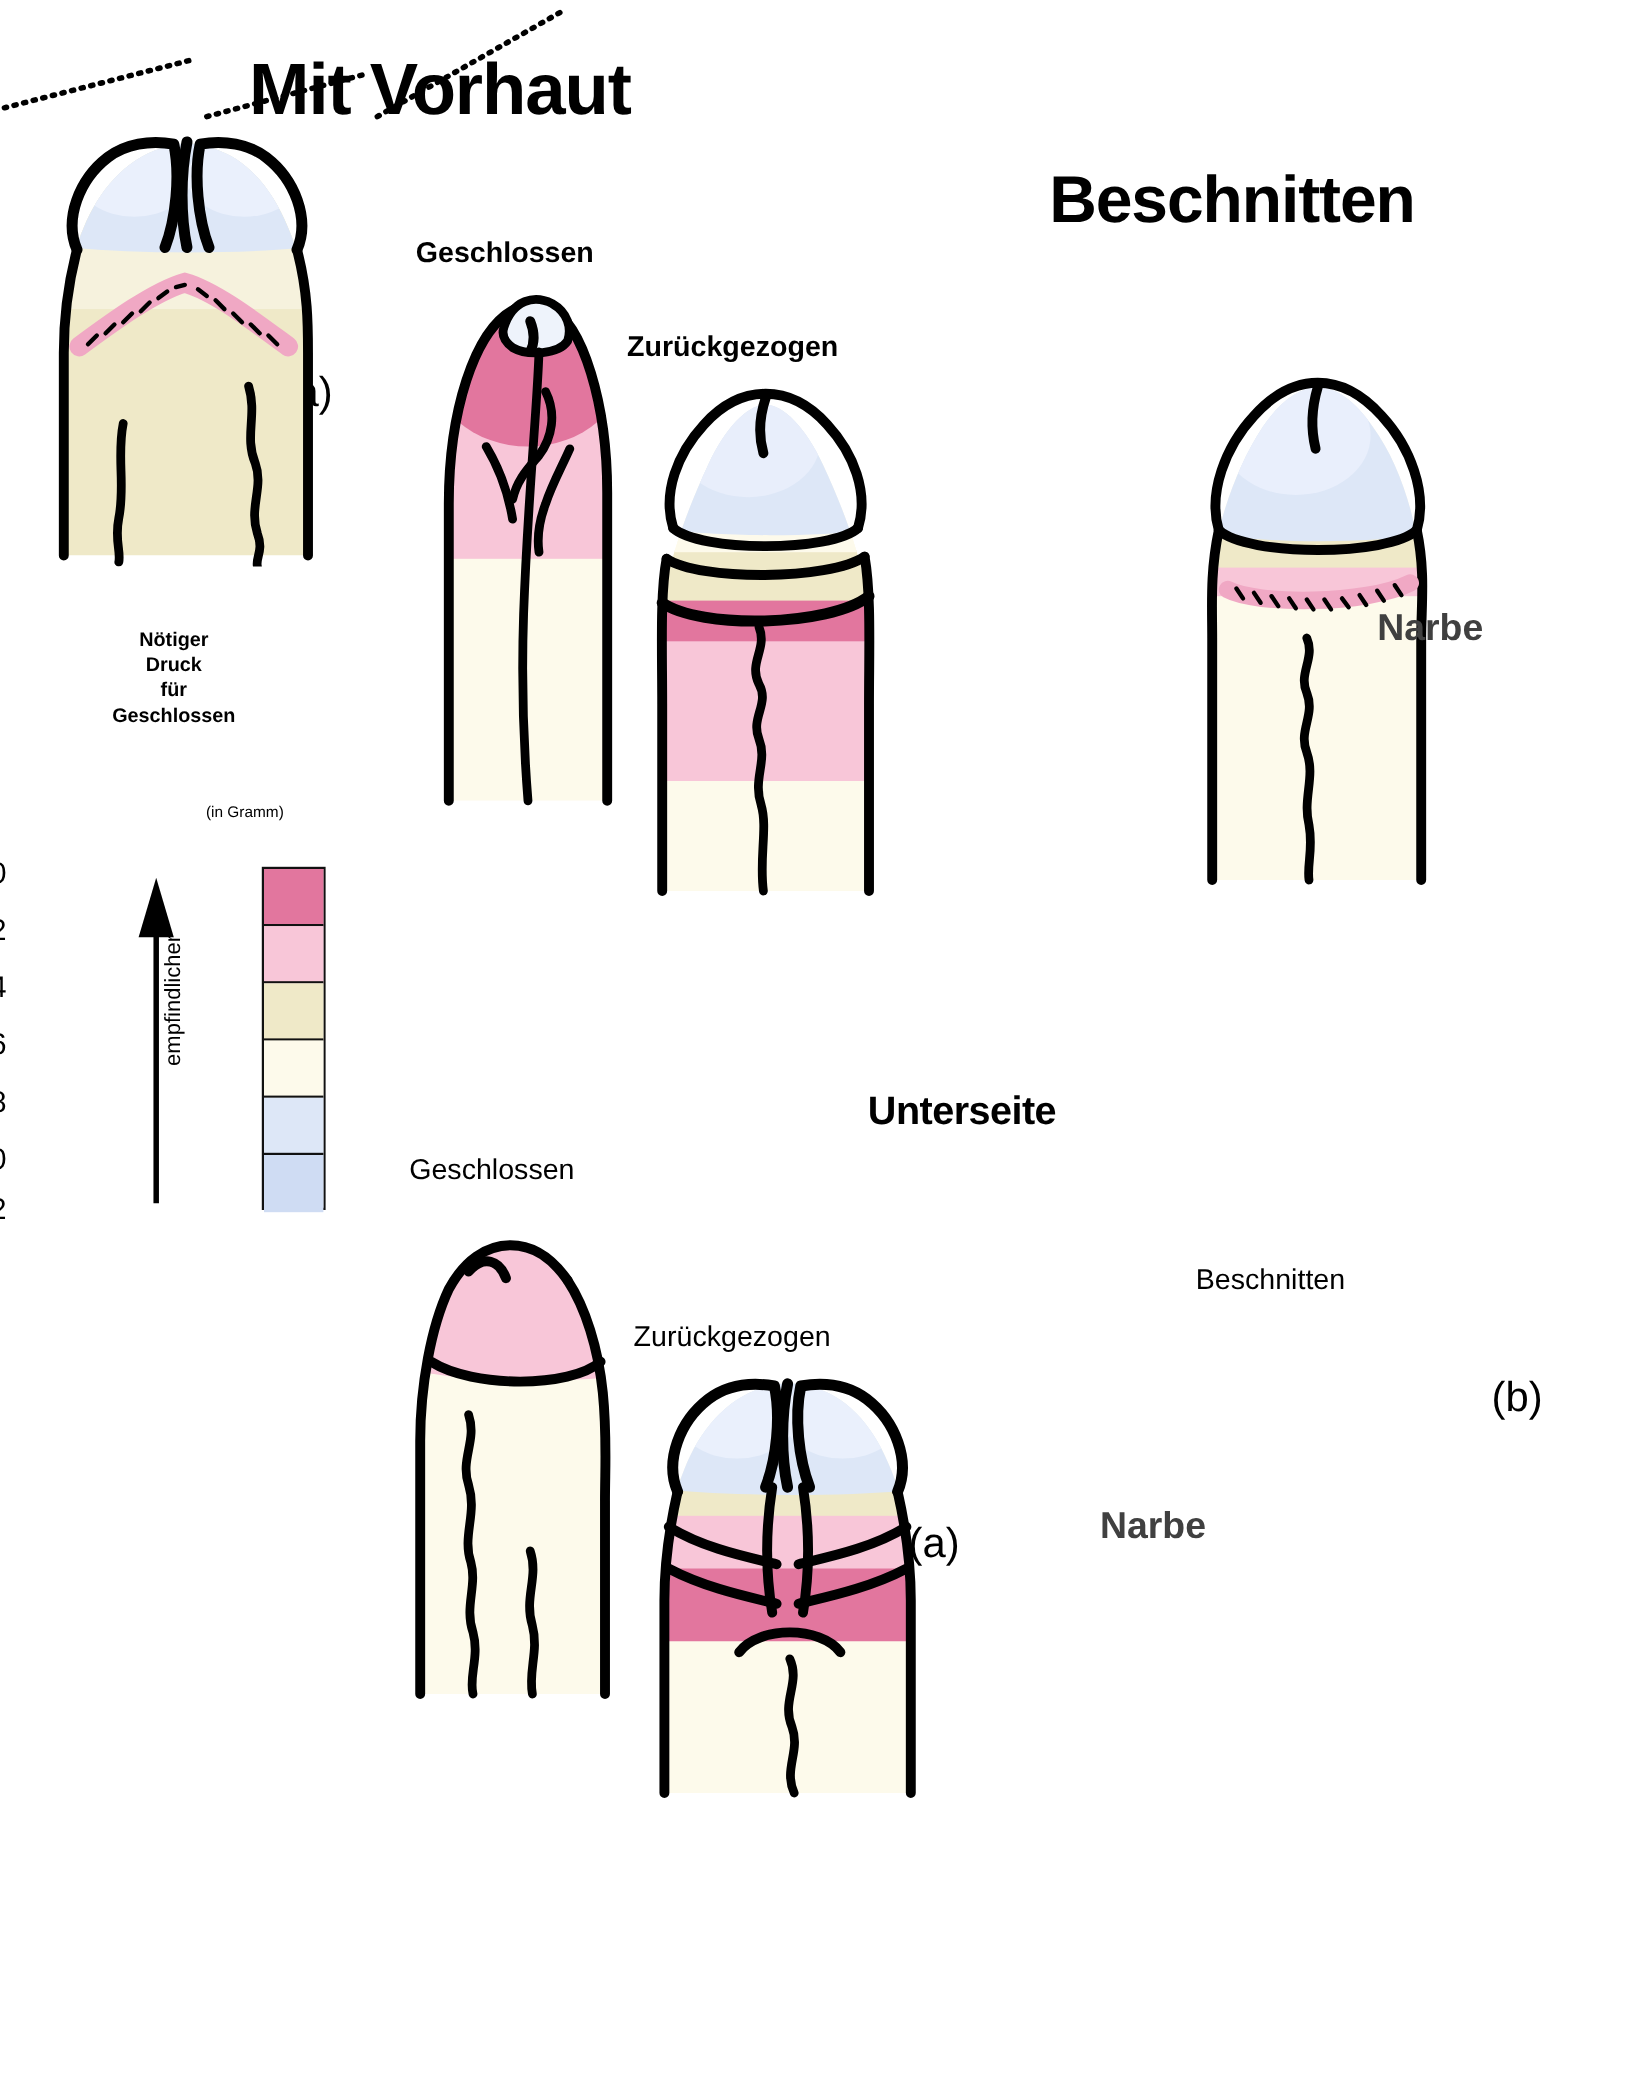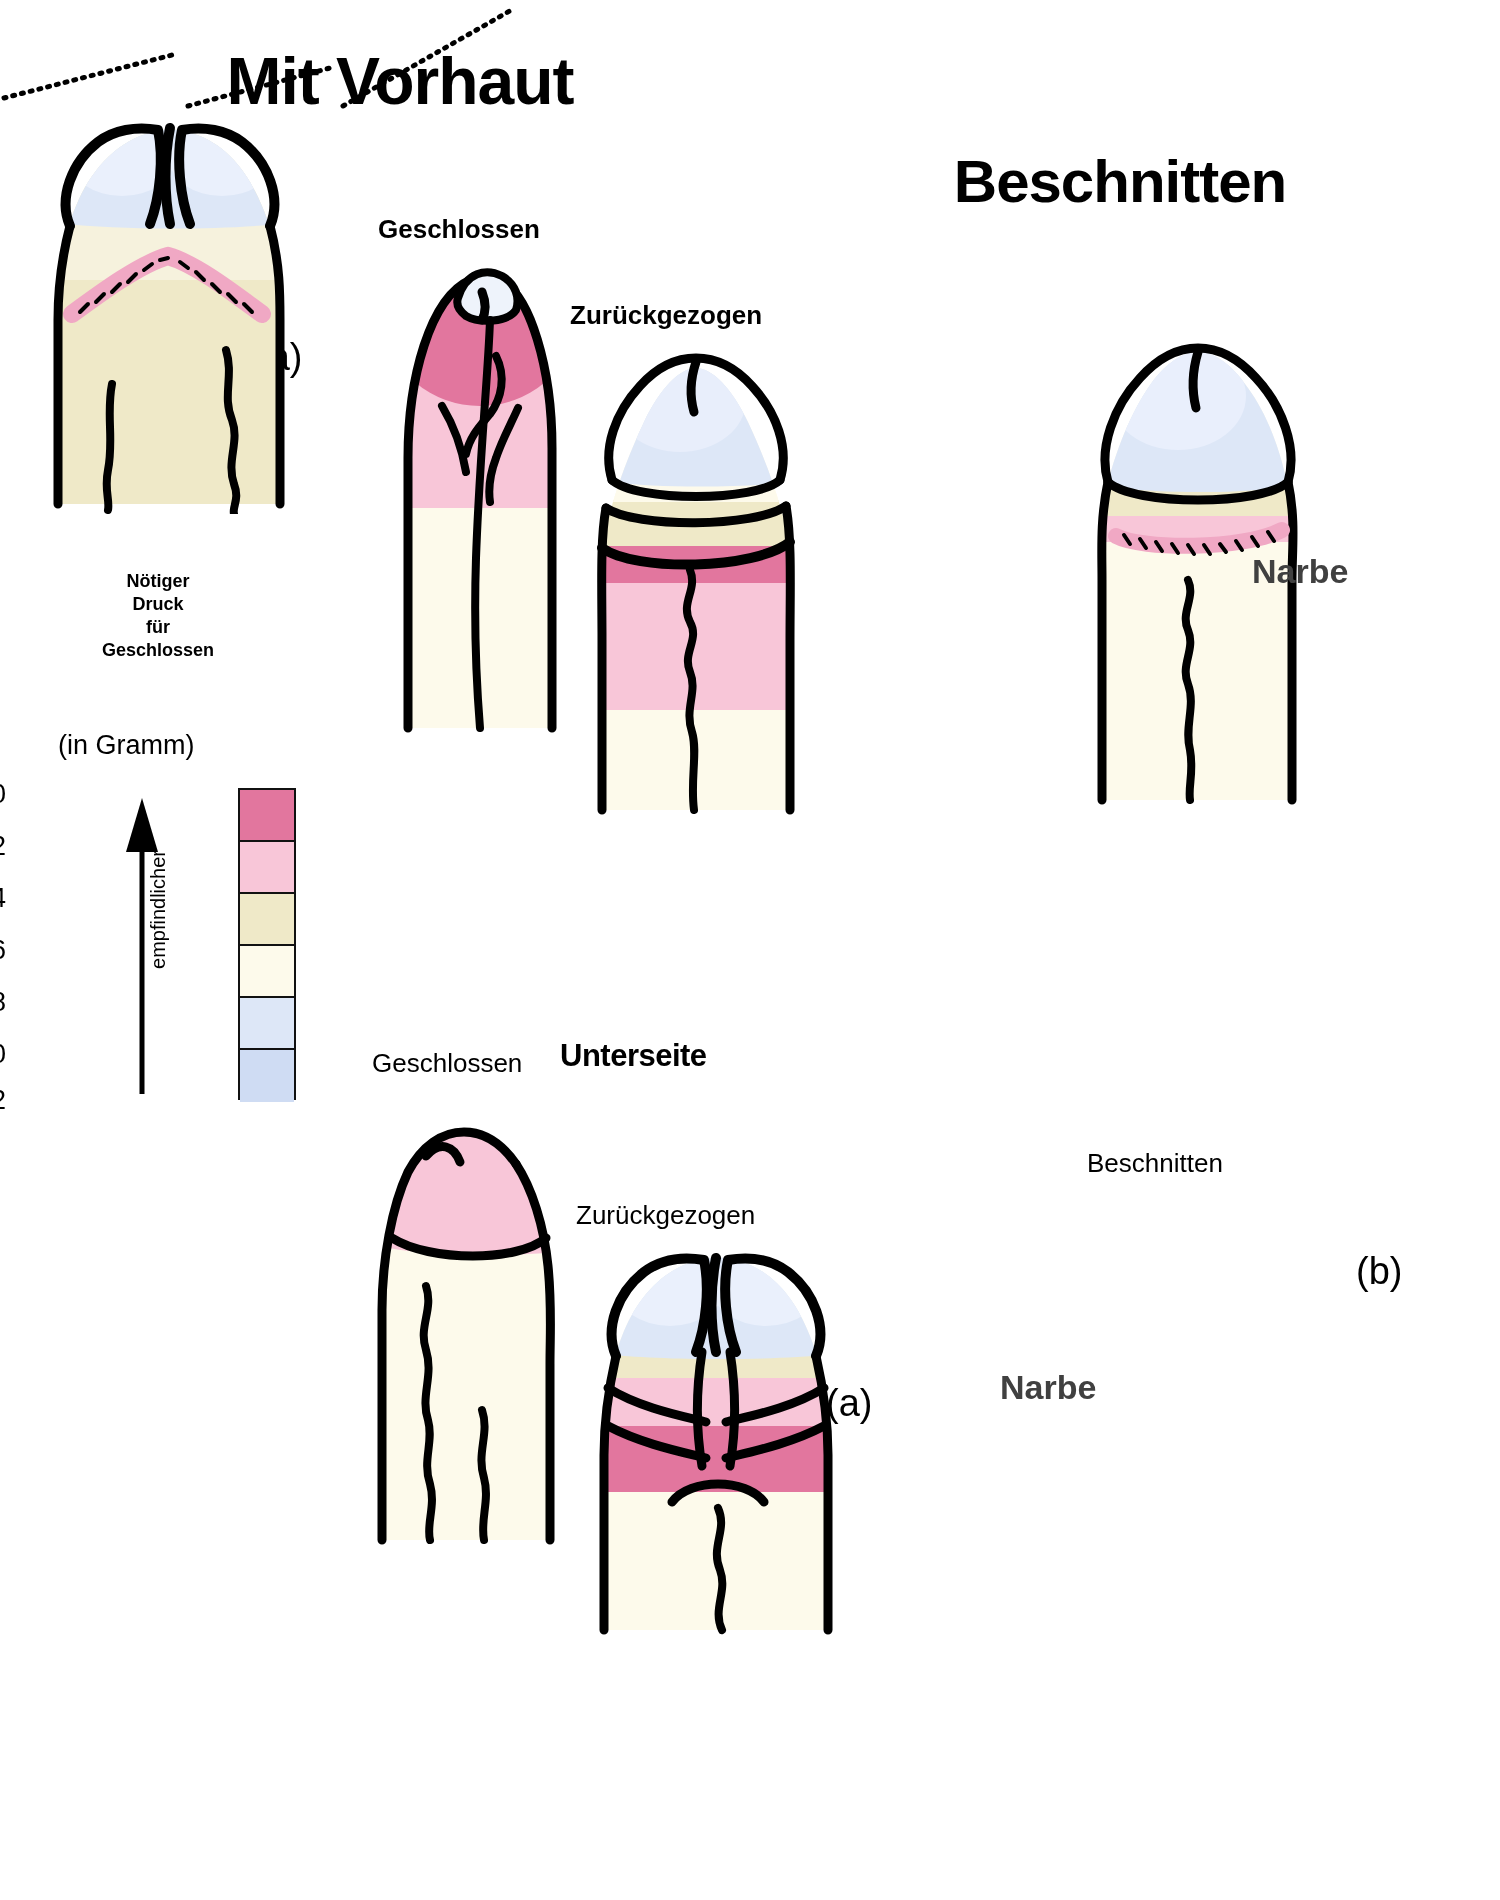--- a/index.html
+++ b/index.html
@@ -29,23 +29,23 @@
   }
   #title-beschnitten {
     left: 880px; top: 152px; width: 480px;
     text-align: center;
     font-size: 60px;
     font-weight: bold;
     letter-spacing: -1px;
     line-height: 1;
   }
   #title-unterseite {
-    left: 560px; top: 1040px; width: 400px;
-    text-align: left;
-    font-size: 31px;
+    left: 560px; top: 992px; width: 400px;
+    text-align: right;
+    font-size: 36px;
     font-weight: bold;
     letter-spacing: -0.5px;
     line-height: 1;
   }
 
   
   .sublabel-bold {
     font-size: 26px;
     font-weight: bold;
     white-space: nowrap;
@@ -88,22 +88,22 @@
     position: absolute;
     left: 0; top: 0; width: 200px;
     text-align: center;
     font-size: 18px;
     font-weight: bold;
     line-height: 1.28;
   }
   #legend-units {
     position: absolute;
     left: 0; top: 160px; width: 200px;
-    text-align: left;
-    font-size: 27px;
+    text-align: right;
+    font-size: 14px;
     font-weight: normal;
   }
 
   #legend-bar-wrap { position: absolute; left: 120px; top: 218px; }
   #legend-bar {
     position: absolute;
     left: 60px; top: 0;
     width: 58px; height: 312px;
     border: 2.5px solid #111111;
     box-sizing: border-box;

